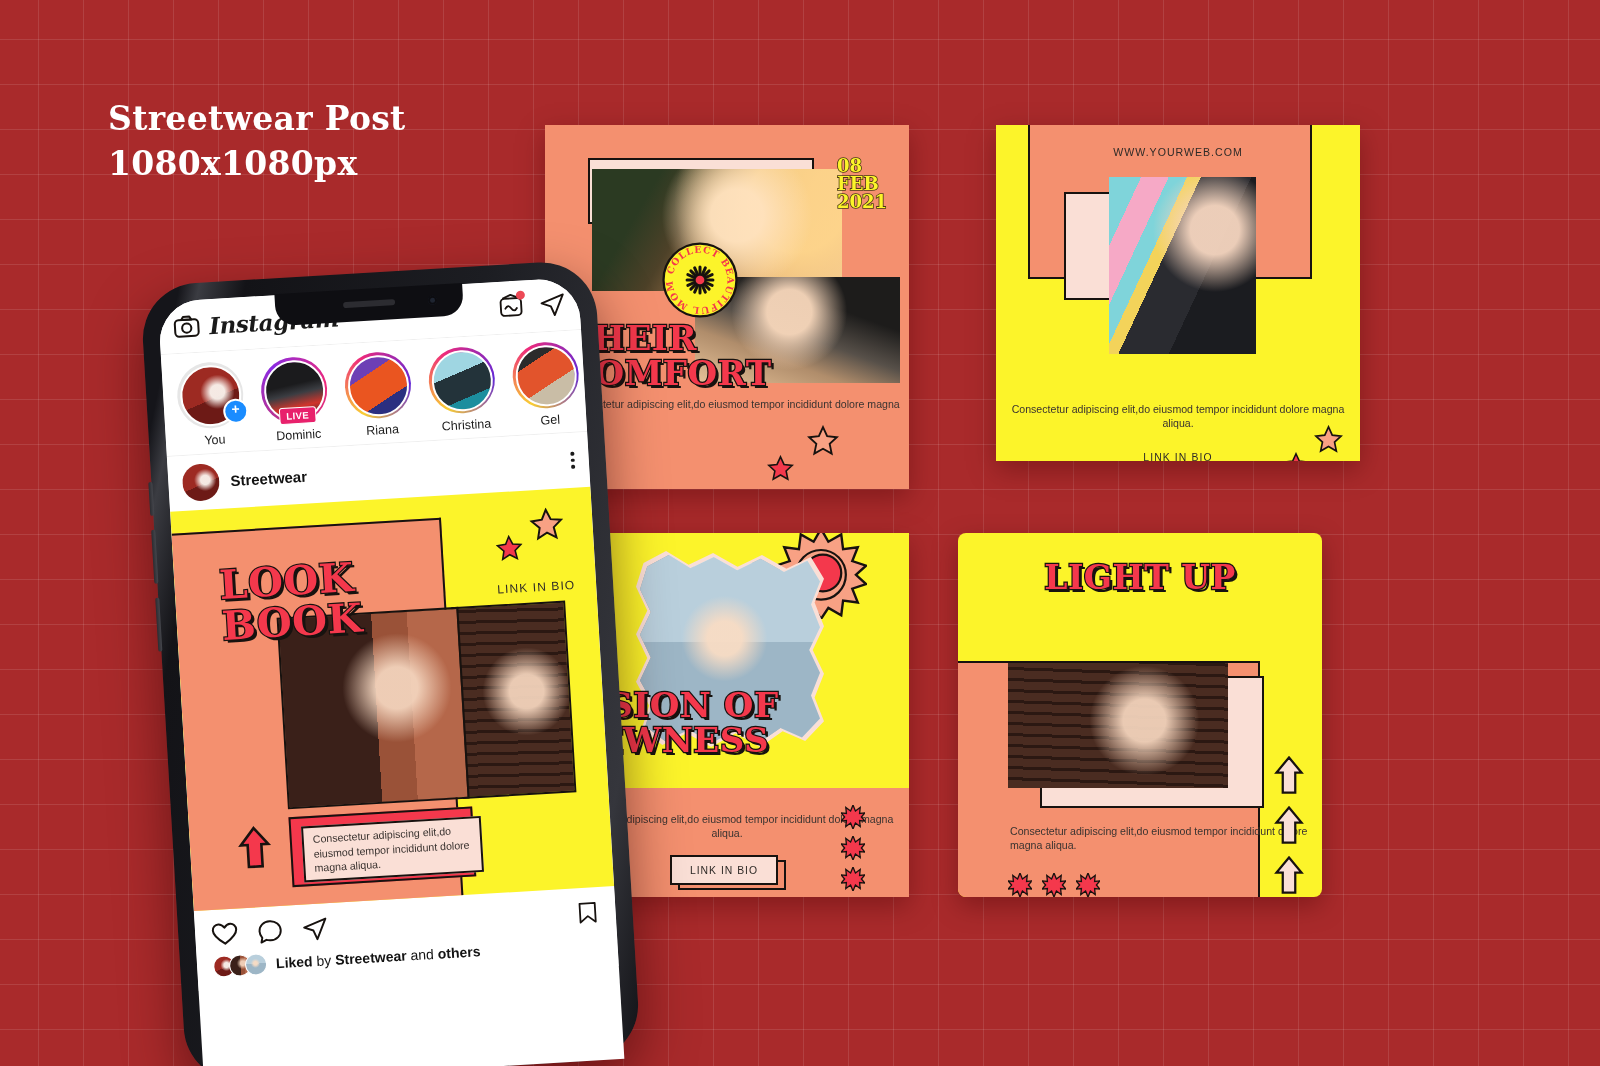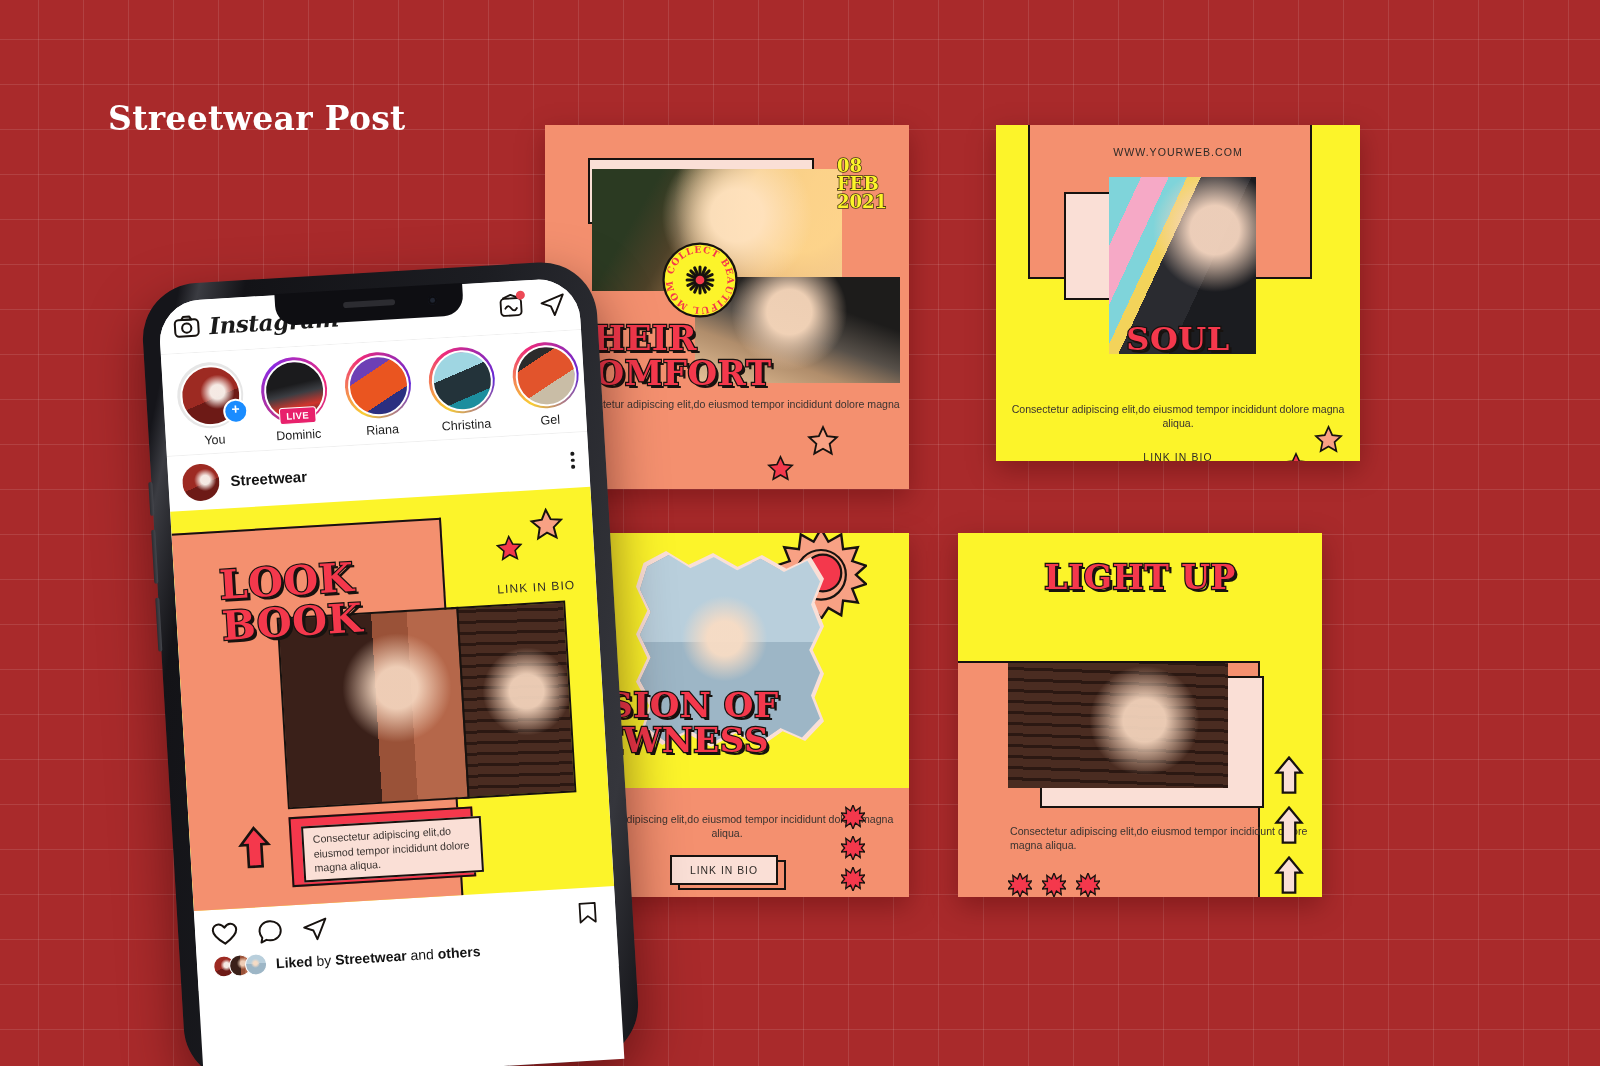--- a/index.html
+++ b/index.html
@@ -236,35 +236,36 @@
             clip-path:polygon(4% 6%,16% 0,28% 7%,41% 1%,54% 8%,67% 2%,80% 9%,93% 3%,100% 14%,95% 26%,100% 38%,94% 50%,100% 62%,95% 74%,100% 86%,90% 96%,78% 91%,66% 99%,53% 92%,40% 99%,27% 92%,14% 98%,3% 90%,7% 78%,0 66%,6% 54%,0 42%,6% 30%,0 18%);}
   #c3-title{position:absolute;left:20px;top:155px;font-size:34px;z-index:7;}
   #c3-bottom{position:absolute;left:0;top:255px;right:0;bottom:0;background:#f4906f;}
   #c3-copy{position:absolute;left:0;right:0;top:279px;text-align:center;font-size:10.6px;}
   #c3-btn-shadow{position:absolute;left:133px;top:327px;width:104px;height:26px;border:2px solid #17120f;background:#f4906f;}
   #c3-btn{position:absolute;left:125px;top:322px;width:104px;height:26px;border:2px solid #17120f;background:#fadfd6;
           display:flex;align-items:center;justify-content:center;font-size:10.4px;letter-spacing:1px;color:#2e2a27;}
   .burst{position:absolute;}
 
   
-  #card-night{left:958px;top:533px;width:364px;height:364px;}
+  #card-night{left:958px;top:533px;width:364px;height:364px;border-radius:8px;}
   #c4-title{position:absolute;left:0;right:0;top:28px;text-align:center;font-size:33px;z-index:6;}
   #c4-salmon{position:absolute;left:0;top:128px;width:300px;bottom:0;background:#f4906f;border:2px solid #17120f;border-left:none;border-bottom:none;}
   #c4-frame{position:absolute;left:82px;top:143px;width:220px;height:128px;background:#fadfd6;border:2px solid #17120f;}
   #c4-photo{position:absolute;left:50px;top:130px;width:220px;height:125px;}
   #c4-copy{position:absolute;left:52px;top:291px;font-size:10.6px;}
   #c4-bursts{position:absolute;left:50px;top:340px;display:flex;gap:10px;}
 </style>
 </head>
 <body>
 
 <div id="bg-grid"></div>
 
 <div id="heading">
   <div class="l1">Streetwear Post</div>
+  <div class="l2">1080x1080px</div>
 </div>
 
 <div class="card salmon" id="card-comfort">
   <div id="c1-salmon"></div>
   <div id="c1-frame"></div>
   <div id="c1-photo" class="ph ph-portrait1"></div>
   <div id="c1-date">
     <div>08</div>
     <div>FEB</div>
     <div>2021</div>
@@ -305,21 +306,20 @@
     <polygon points="12,1.6 15.1,8.4 22.4,9.2 17,14.2 18.5,21.5 12,17.8 5.5,21.5 7,14.2 1.6,9.2 8.9,8.4" fill="#f4384c" stroke="#17120f" stroke-width="1.4"></polygon>
   </svg>
 </div>
 
 <div class="card yellow" id="card-soul">
   <div id="c2-salmon"></div>
   <div id="c2-url" class="linkbio">WWW.YOURWEB.COM</div>
   <div id="c2-inner"></div>
   <div id="c2-photo" class="ph ph-graffiti"></div>
   <div id="c2-title" class="display">
-    <div>SOUL</div>
   </div>
   <div id="c2-copy" class="body-copy">Consectetur adipiscing elit,do eiusmod tempor incididunt dolore magna aliqua.</div>
   <div id="c2-linkbio" class="linkbio">LINK IN BIO</div>
 
   <svg class="star" style="left:318px;top:300px;width:29px;height:29px;" viewBox="0 0 24 24">
     <polygon points="12,1.6 15.1,8.4 22.4,9.2 17,14.2 18.5,21.5 12,17.8 5.5,21.5 7,14.2 1.6,9.2 8.9,8.4" fill="#f8a184" stroke="#17120f" stroke-width="1.4"></polygon>
   </svg>
   <svg class="star" style="left:287px;top:327px;width:26px;height:26px;" viewBox="0 0 24 24">
     <polygon points="12,1.6 15.1,8.4 22.4,9.2 17,14.2 18.5,21.5 12,17.8 5.5,21.5 7,14.2 1.6,9.2 8.9,8.4" fill="#f4384c" stroke="#17120f" stroke-width="1.4"></polygon>
   </svg>

